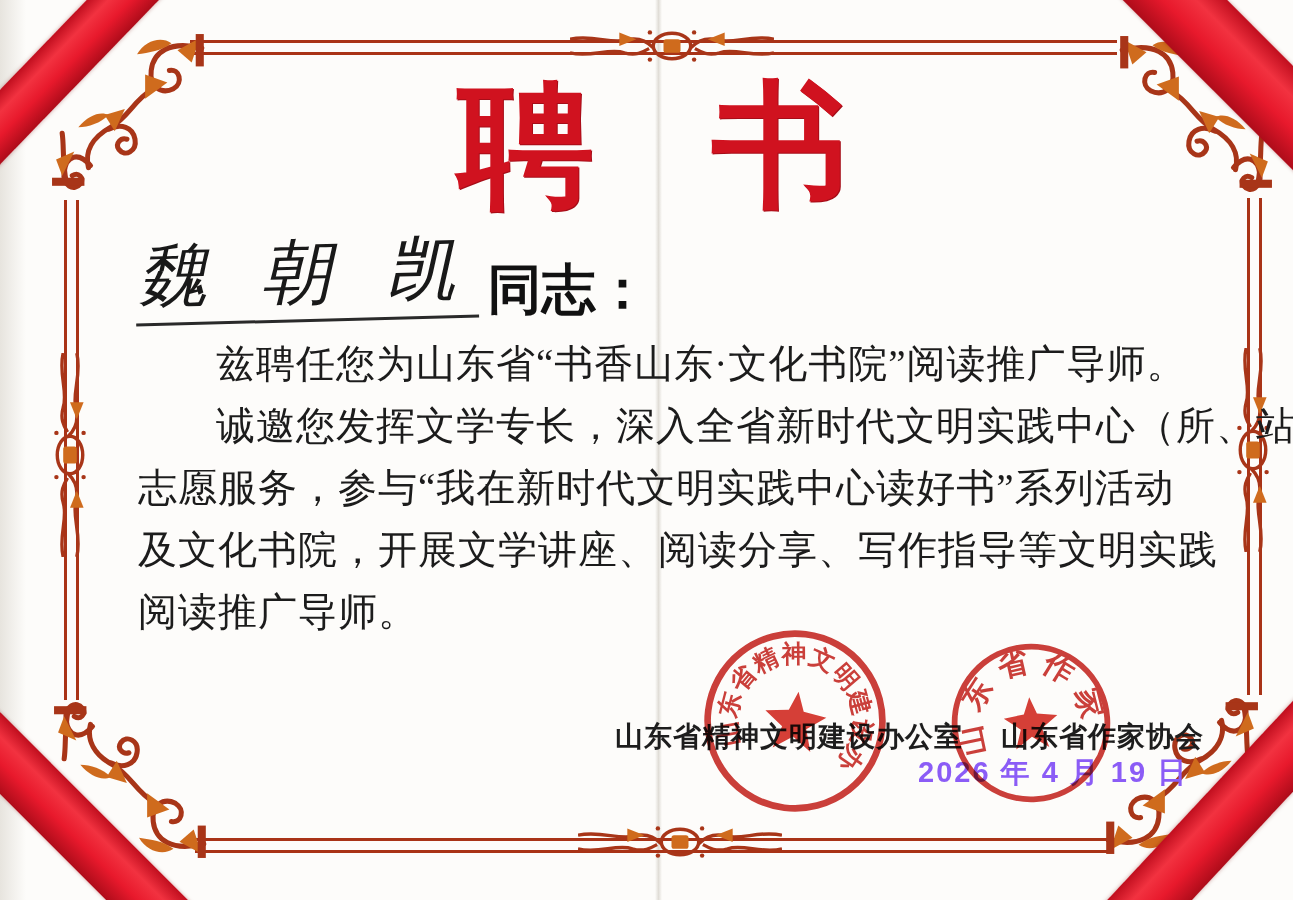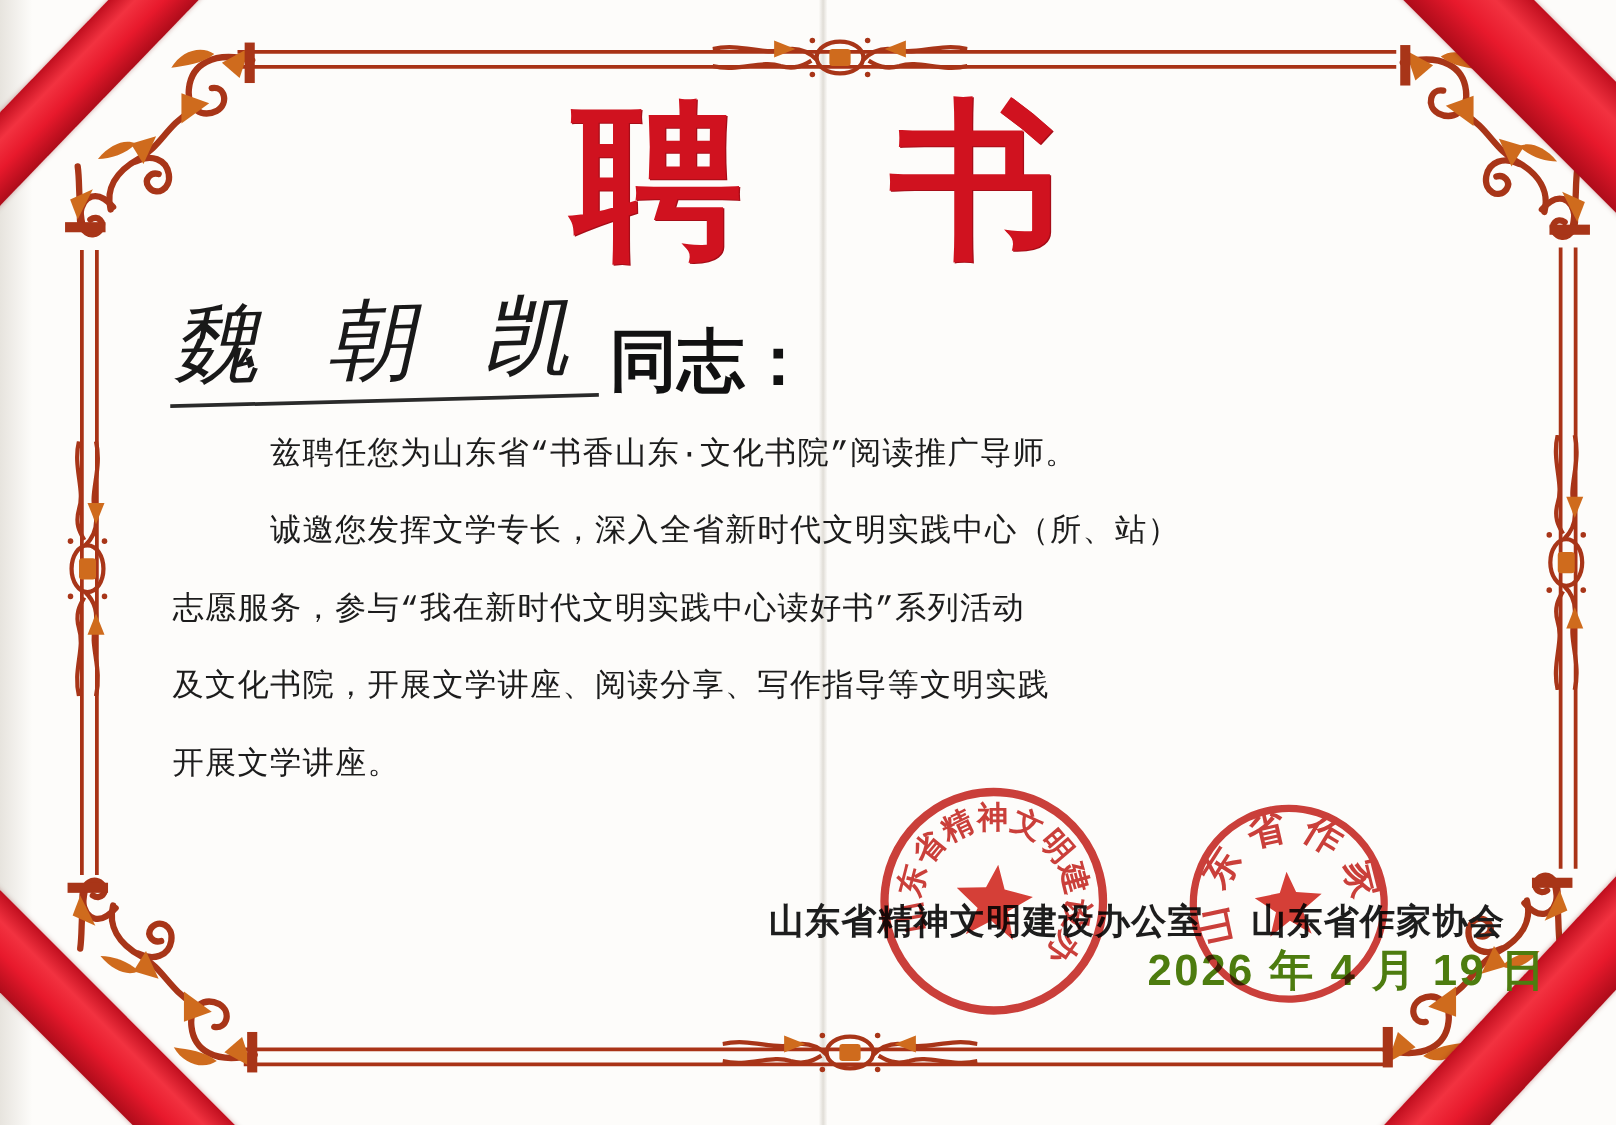--- a/index.html
+++ b/index.html
@@ -34,28 +34,28 @@
     font-size:136px;line-height:1.1;color:#d0121f;text-shadow:1px 1px 0 #a60d18;}
   
   .name-row{position:absolute;left:135px;top:232px;display:flex;align-items:flex-end;}
   .hand-name{font-family:"DejaVu Serif","Liberation Serif",serif;font-style:italic;
     font-size:70px;line-height:1.15;color:#191919;letter-spacing:16px;
     transform:rotate(-1.5deg);padding:0 6px 6px 2px;border-bottom:3px solid #2a2a2a;}
   .salutation{font-family:"Liberation Sans","DejaVu Sans",sans-serif;font-weight:bold;
     font-size:54px;color:#111;margin-left:10px;line-height:1;padding-bottom:6px;}
   
   .body-block{position:absolute;left:138px;top:333px;width:1085px;}
-  .body-line{font-family:Liberation Mono, monospace;font-size:25px;
+  .body-line{font-family:Liberation Serif, serif;font-size:39px;
     line-height:62px;color:#1c1c1c;white-space:nowrap;letter-spacing:1px;}
   .body-line.indent{padding-left:78px;}
   
   .issuer-row{position:absolute;left:615px;top:718px;display:flex;gap:38px;}
   .issuer{font-size:28px;font-weight:bold;color:#1d1d1d;letter-spacing:1px;white-space:nowrap;}
-  .date-line{position:absolute;left:918px;top:753px;font-size:35px;font-weight:bold;
-    color:#4d7c0f;letter-spacing:2px;white-space:nowrap;}
+  .date-line{position:absolute;left:918px;top:753px;font-size:29px;font-weight:bold;
+    color:#8b5cf6;letter-spacing:2px;white-space:nowrap;}
   
   .seal{position:absolute;mix-blend-mode:multiply;opacity:.88;}
   .seal svg{display:block;width:100%;height:100%;}
   .seal1{left:700px;top:626px;width:190px;height:190px;transform:rotate(7deg);}
   .seal2{left:948px;top:640px;width:166px;height:166px;transform:rotate(-4deg);}
 </style>
 </head>
 <body>
 
 <div class="stage">
@@ -244,21 +244,21 @@
   <div class="name-row">
     <span class="hand-name">魏 朝 凯</span>
     <span class="salutation">同志：</span>
   </div>
 
   <div class="body-block">
     <div class="body-line indent">兹聘任您为山东省“书香山东·文化书院”阅读推广导师。</div>
     <div class="body-line indent">诚邀您发挥文学专长，深入全省新时代文明实践中心（所、站）</div>
     <div class="body-line">志愿服务，参与“我在新时代文明实践中心读好书”系列活动</div>
     <div class="body-line">及文化书院，开展文学讲座、阅读分享、写作指导等文明实践</div>
-    <div class="body-line">开展文学讲座。</div>
+    <div class="body-line">阅读推广导师。</div>
   </div>
 
   <div class="issuer-row">
     <span class="issuer">山东省精神文明建设办公室</span>
     <span class="issuer">山东省作家协会</span>
   </div>
   <div class="date-line">2026 年 4 月 19 日</div>
 
   <div class="seal seal1">
     <svg viewBox="0 0 200 200">

